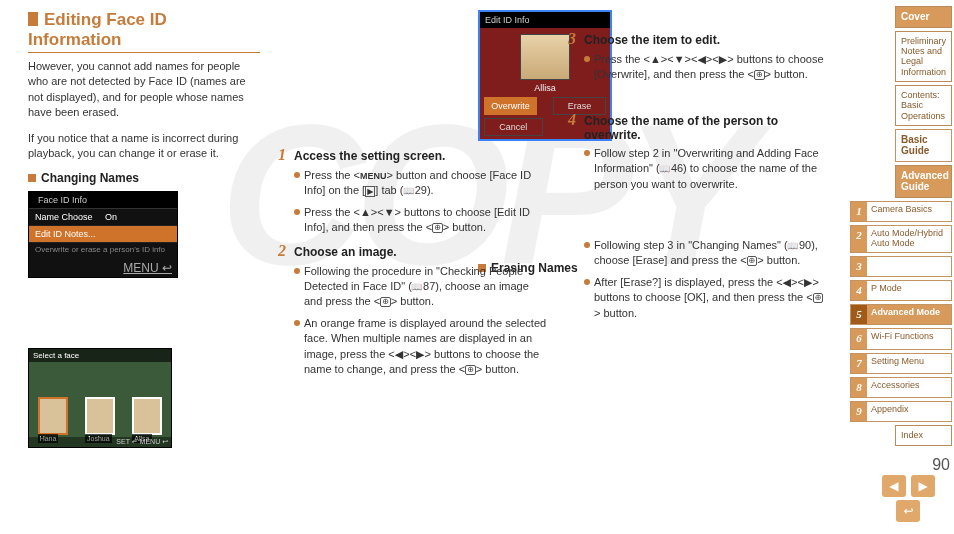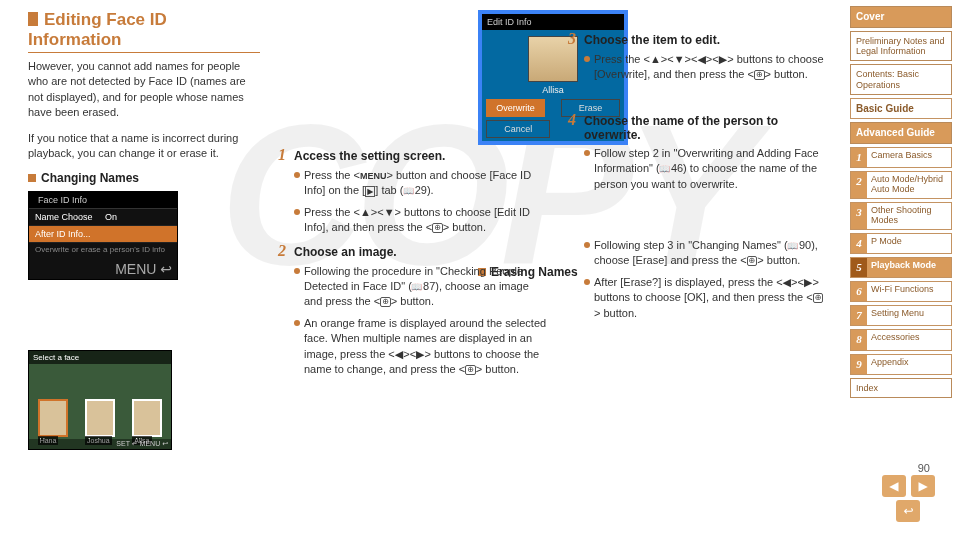--- a/index.html
+++ b/index.html
@@ -88,34 +88,34 @@
   .book-icon { display:inline-block; font-size:9px; color:#888;}
   
   .camthumb {
     background:#111; color:#fff; font-size:9px;
     border:1px solid #000; margin:6px 0 10px 0;
     width:150px;
   }
   .camthumb .hdr { background:#000; color:#ccc; padding:3px 9px; border-bottom:1px solid #333;}
   .camthumb .row { padding:3px 6px; border-bottom:1px solid #222;}
   .camthumb .row.sel { background:#d0732a; color:#fff;}
-  .camthumb .foot { text-align:right; padding:2px 5px; color:#aaa; font-size:14px;}
+  .camthumb .foot { text-align:right; padding:2px 5px; color:#aaa; font-size:12px;text-decoration:underline;}
   .camthumb .desc { color:#888; padding:2px 6px 4px; font-size:8px; line-height:1.2;}
   .photo-thumb {
     width:144px; height:100px; background:#3a5a3a;
     position:relative; border:1px solid #000;
     display:flex; align-items:flex-end; justify-content:space-around;
     padding-bottom:12px;
   }
   .face { width:30px; height:38px; background:#d9c29a; border:2px solid #d0732a; position:relative;}
   .face .tag { position:absolute; bottom:-10px; left:-2px; background:rgba(0,0,0,0.7); color:#fff; font-size:7px; padding:1px 2px; white-space:nowrap;}
   .photo-thumb .hdr2 { position:absolute; top:0; left:0; right:0; background:rgba(0,0,0,0.6); color:#fff; font-size:8px; padding:2px 4px;}
   .photo-thumb .foot2 { position:absolute; bottom:0; left:0; right:0; text-align:right; color:#ccc; font-size:7px; padding:1px 3px; background:rgba(0,0,0,0.4);}
   
-  .editthumb { width:150px; background:#0369a1; border:4px solid #3b82f6; margin-bottom:8px;}
+  .editthumb { width:134px; background:#7f1d1d; border:2px solid #3b82f6; margin-bottom:8px;}
   .editthumb .hdr { background:#000; color:#ccc; font-size:9px; padding:3px 5px;}
   .editthumb .portrait-wrap { display:flex; justify-content:center; padding:6px 0 2px;}
   .editthumb .portrait { width:50px; height:46px; background:linear-gradient(#e8d2a8,#c9a977); border:1px solid #444;}
   .editthumb .pname { text-align:center; color:#eee; font-size:9px; padding:1px 0 4px;}
   .editthumb .btnrow { display:flex; padding:0 4px 3px; gap:16px;}
   .editthumb .btnrow .b { flex:1; text-align:center; font-size:9px; padding:3px 0; border:1px solid #444; color:#ddd;}
   .editthumb .btnrow .b.sel { background:#d0732a; border-color:#d0732a; color:#fff;}
   
   .sidebar {
     width:108px; flex-shrink:0;
@@ -123,20 +123,21 @@
     font-size:9px;
   }
   .side-item {
     border:1px solid #b98a5a;
     padding:4px 5px;
     margin-bottom:3px;
     color:#8a5a2a;
     background:#fff;
     line-height:1.15;
     cursor:pointer;
+    margin-left:45px;
   }
   .side-item.main { font-weight:bold; font-size:10px; color:#8a5a2a; background:#fff; border:1px solid #c49362;}
   .side-item.cover { background:#d89a5a; color:#fff; font-weight:bold; font-size:10px;}
   .side-item.adv { background:#d89a5a; color:#fff; font-weight:bold; font-size:10px;}
   .numrow {
     display:flex; border:1px solid #c49362; margin-bottom:3px; cursor:pointer;
   }
   .numrow .n {
     width:16px; background:#d89a5a; color:#fff;
     font-family:Georgia,serif; font-style:italic; font-weight:bold;
@@ -151,21 +152,21 @@
     right:18px; bottom:12px;
     z-index:2;
   }
   .navbtn {
     display:inline-flex; align-items:center; justify-content:center;
     width:24px; height:22px;
     background:#e0a86a; color:#fff;
     border-radius:3px; margin:0 1px;
     font-size:12px; cursor:pointer;
   }
-  .pagenum { position:absolute; right:24px; bottom:60px; font-size:11px; color:#555;}
+  .pagenum { position:absolute; right:4px; bottom:60px; font-size:16px; color:#555;}
 </style>
 </head>
 <body>
 
 <div class="watermark">COPY</div>
 
 <div class="content">
 
   <div class="col col1">
     <h1>Editing Face ID Information</h1>
@@ -174,21 +175,21 @@
 
     <div class="sec-head">Changing Names</div>
 
     <div class="camthumb">
       <div class="hdr">Face ID Info</div>
       <div class="row">
         <span>Name Choose</span>
         &nbsp;&nbsp;&nbsp;
         <span>On</span>
       </div>
-      <div class="row sel">After ID Info...</div>
+      <div class="row sel">Edit ID Notes...</div>
       <div class="desc">Overwrite or erase a person's ID info</div>
       <div class="foot">MENU ↩</div>
     </div>
 
     <div style="height:60px"></div>
 
     <div class="photo-thumb">
       <div class="hdr2">Select a face</div>
       <div class="face">
           <div class="tag">Hana</div>
@@ -296,29 +297,28 @@
       <div class="numrow">
         <div class="n">1</div>
         <div class="t">Camera Basics</div>
       </div>
       <div class="numrow">
         <div class="n">2</div>
         <div class="t">Auto Mode/Hybrid Auto Mode</div>
       </div>
       <div class="numrow">
         <div class="n">3</div>
-        <div class="t">Other Shooting Modes</div>
       </div>
       <div class="numrow">
         <div class="n">4</div>
         <div class="t">P Mode</div>
       </div>
       <div class="numrow active">
         <div class="n">5</div>
-        <div class="t">Playback Mode</div>
+        <div class="t">Advanced Mode</div>
       </div>
       <div class="numrow">
         <div class="n">6</div>
         <div class="t">Wi-Fi Functions</div>
       </div>
       <div class="numrow">
         <div class="n">7</div>
         <div class="t">Setting Menu</div>
       </div>
       <div class="numrow">

